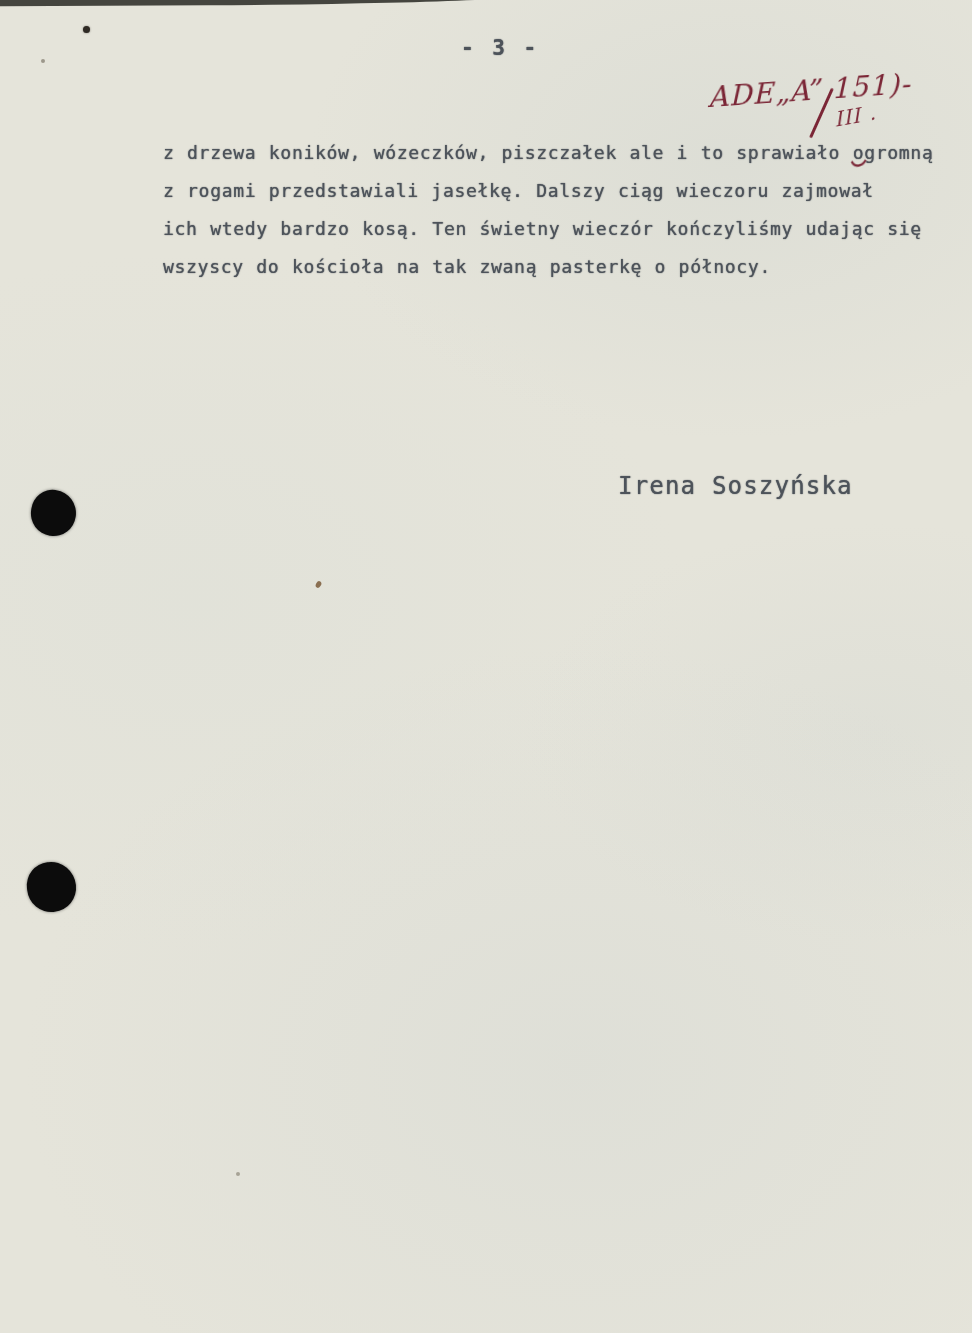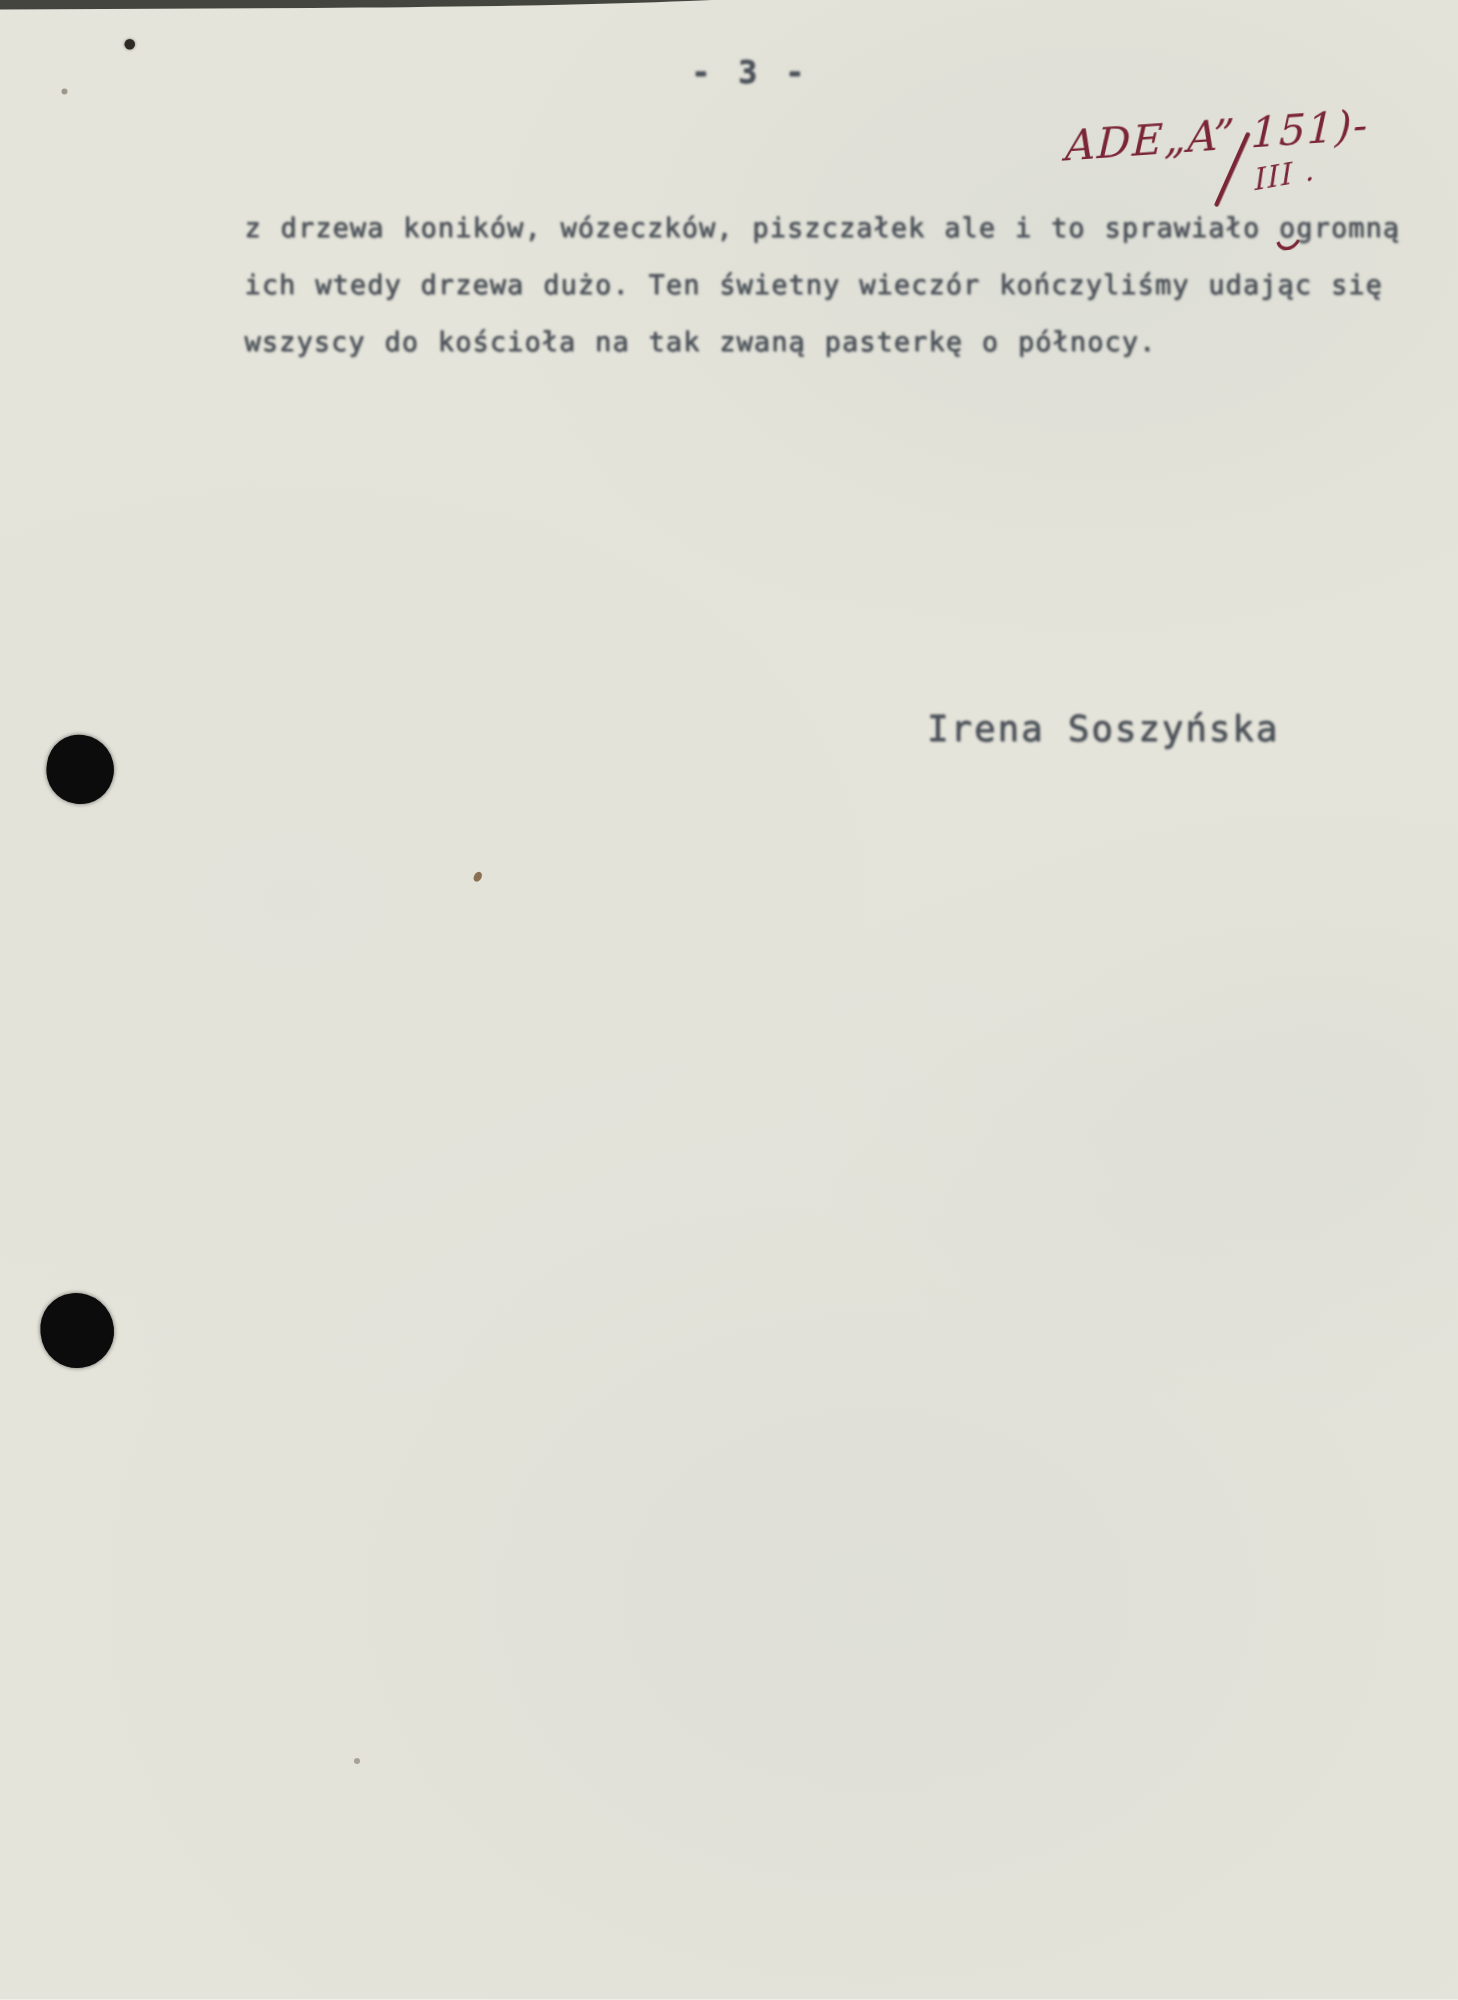--- a/index.html
+++ b/index.html
@@ -103,21 +103,22 @@
 
   <div class="annotation">
     <span class="main">ADE„A” 151)-</span>
     <span class="slash"></span>
     <span class="sub">III .</span>
     <span class="mark">‿</span>
   </div>
 
   <div class="body-text type">
       <div class="tline">z drzewa koników, wózeczków, piszczałek ale i to sprawiało ogromną</div>
-      <div class="tline">ich wtedy drzewa dużo. Ten świetny wieczór kończyliśmy udając się</div>
+      <div class="tline">z rogami przedstawiali jasełkę. Dalszy ciąg wieczoru zajmował</div>
+      <div class="tline">ich wtedy bardzo kosą. Ten świetny wieczór kończyliśmy udając się</div>
       <div class="tline">wszyscy do kościoła na tak zwaną pasterkę o północy.</div>
     </div>
 
   <div class="signature type">Irena Soszyńska</div>
 
   <div class="hole top"></div>
   <div class="hole bottom"></div>
 
 </div>
 

